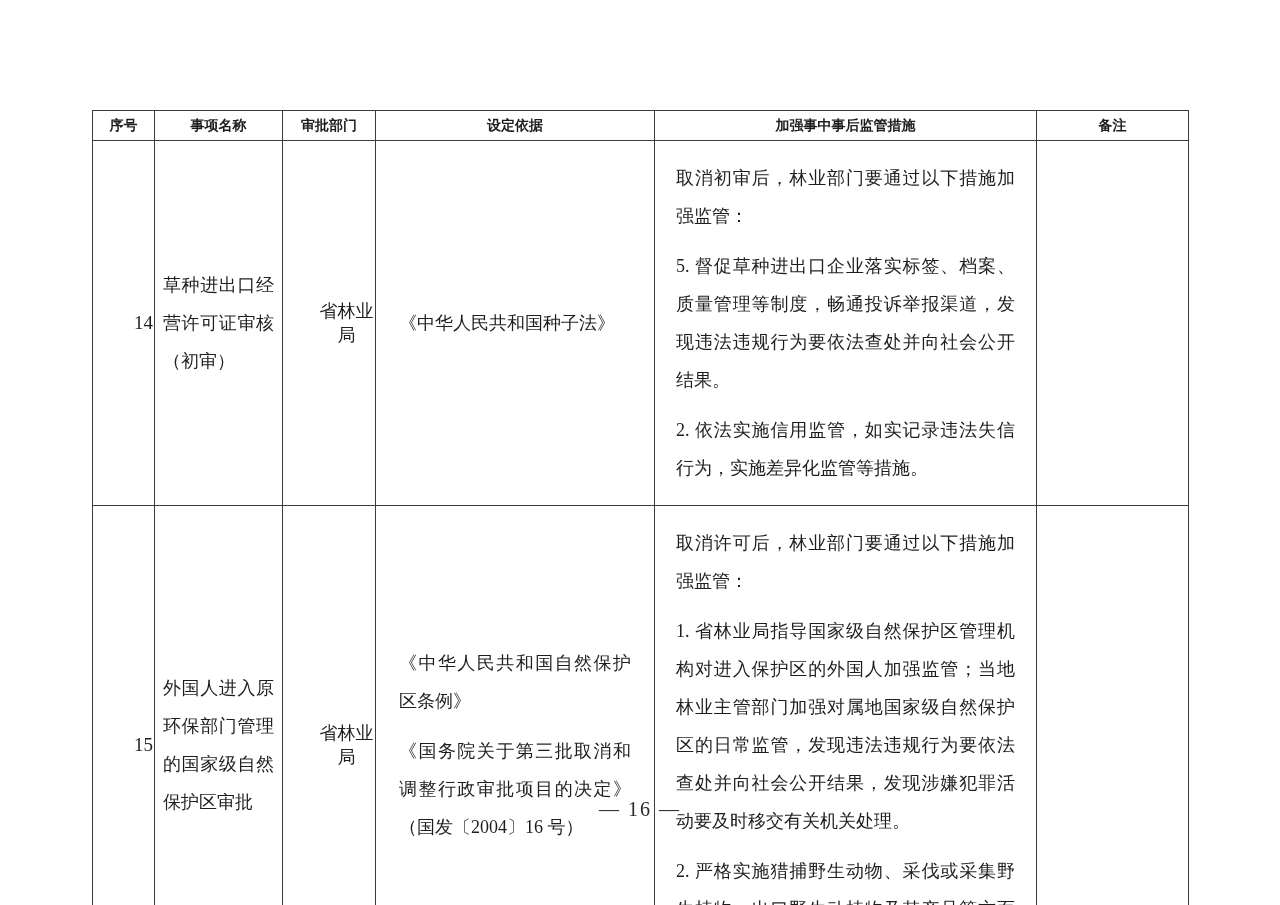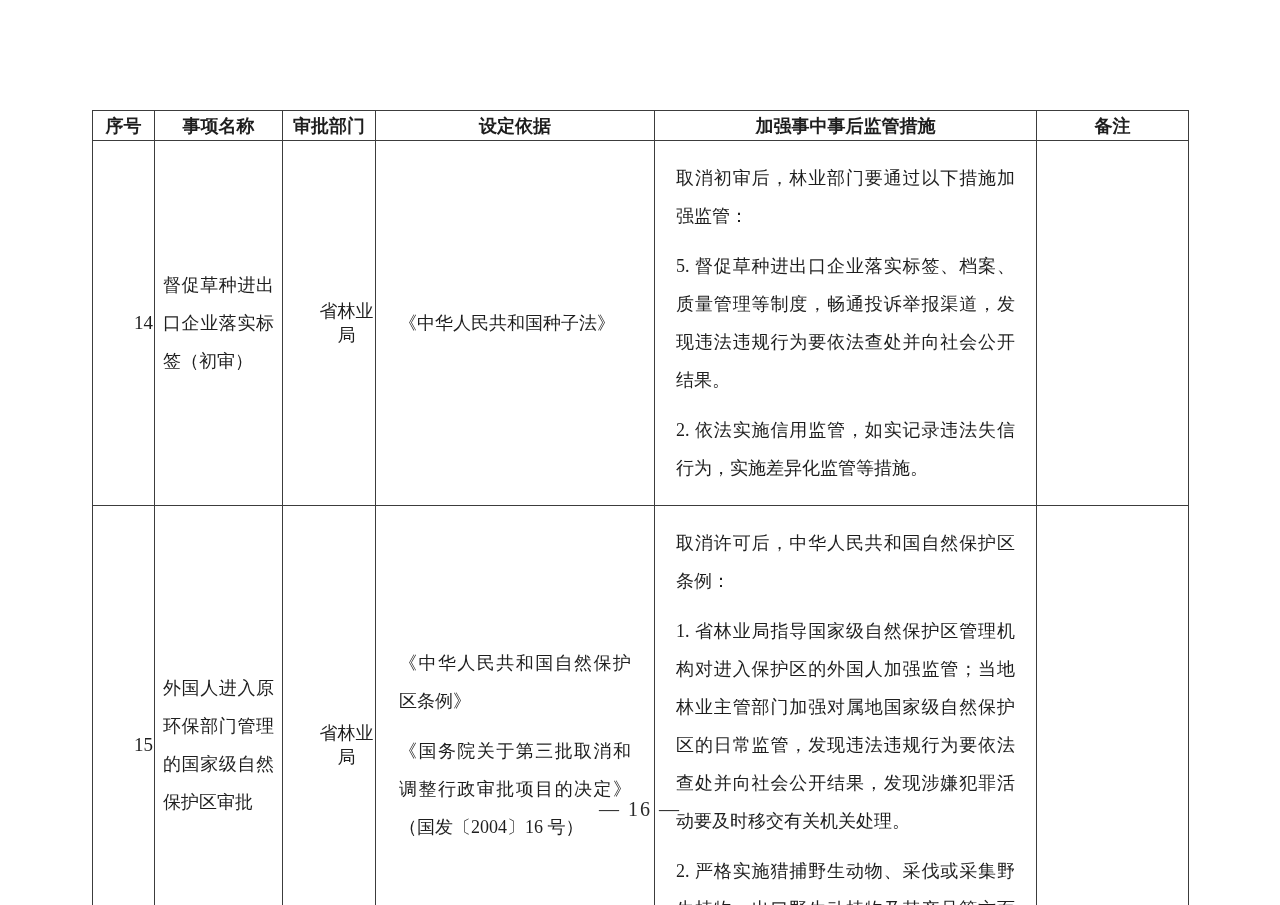--- a/index.html
+++ b/index.html
@@ -28,21 +28,21 @@
   table.doc-table td {
     border: 1px solid #3c3c3c;
     vertical-align: middle;
     box-sizing: border-box;
     overflow: hidden;
   }
   thead th {
     height: 30px;
     font-family: "Liberation Sans", "DejaVu Sans", sans-serif;
     font-weight: bold;
-    font-size: 18px;
+    font-size: 14px;
     text-align: center;
     padding: 0 2px;
   }
   tr.row-14 { height: 272px; }
   tr.row-15 { height: 374px; }
   td.cell-seq {
     text-align: right;
     font-size: 19px;
   }
   td.cell-name {
@@ -103,42 +103,42 @@
         <th>事项名称</th>
         <th>审批部门</th>
         <th>设定依据</th>
         <th>加强事中事后监管措施</th>
         <th>备注</th>
       </tr>
     </thead>
     <tbody>
       <tr class="row-14">
         <td class="cell-seq">14</td>
-        <td class="cell-name">督促草种进出口企业落实标签（初审）</td>
+        <td class="cell-name">草种进出口经营许可证审核（初审）</td>
         <td class="cell-dept">省林业局</td>
         <td class="cell-basis">
           <p>《中华人民共和国种子法》</p>
         </td>
         <td class="cell-measures">
           <p>取消初审后，林业部门要通过以下措施加强监管：</p>
           <p>5. 督促草种进出口企业落实标签、档案、质量管理等制度，畅通投诉举报渠道，发现违法违规行为要依法查处并向社会公开结果。</p>
           <p>2. 依法实施信用监管，如实记录违法失信行为，实施差异化监管等措施。</p>
         </td>
         <td class="cell-remark"></td>
       </tr>
       <tr class="row-15">
         <td class="cell-seq">15</td>
         <td class="cell-name">外国人进入原环保部门管理的国家级自然保护区审批</td>
         <td class="cell-dept">省林业局</td>
         <td class="cell-basis">
           <p>《中华人民共和国自然保护区条例》</p>
           <p>《国务院关于第三批取消和调整行政审批项目的决定》（国发〔2004〕16 号）</p>
         </td>
         <td class="cell-measures">
-          <p>取消许可后，中华人民共和国自然保护区条例：</p>
+          <p>取消许可后，林业部门要通过以下措施加强监管：</p>
           <p>1. 省林业局指导国家级自然保护区管理机构对进入保护区的外国人加强监管；当地林业主管部门加强对属地国家级自然保护区的日常监管，发现违法违规行为要依法查处并向社会公开结果，发现涉嫌犯罪活动要及时移交有关机关处理。</p>
           <p>2. 严格实施猎捕野生动物、采伐或采集野生植物、出口野生动植物及其产品等方面的许可管理，防止资源流失。</p>
         </td>
         <td class="cell-remark"></td>
       </tr>
     </tbody>
   </table>
 
   <div class="page-number">— 16 —</div>
 

